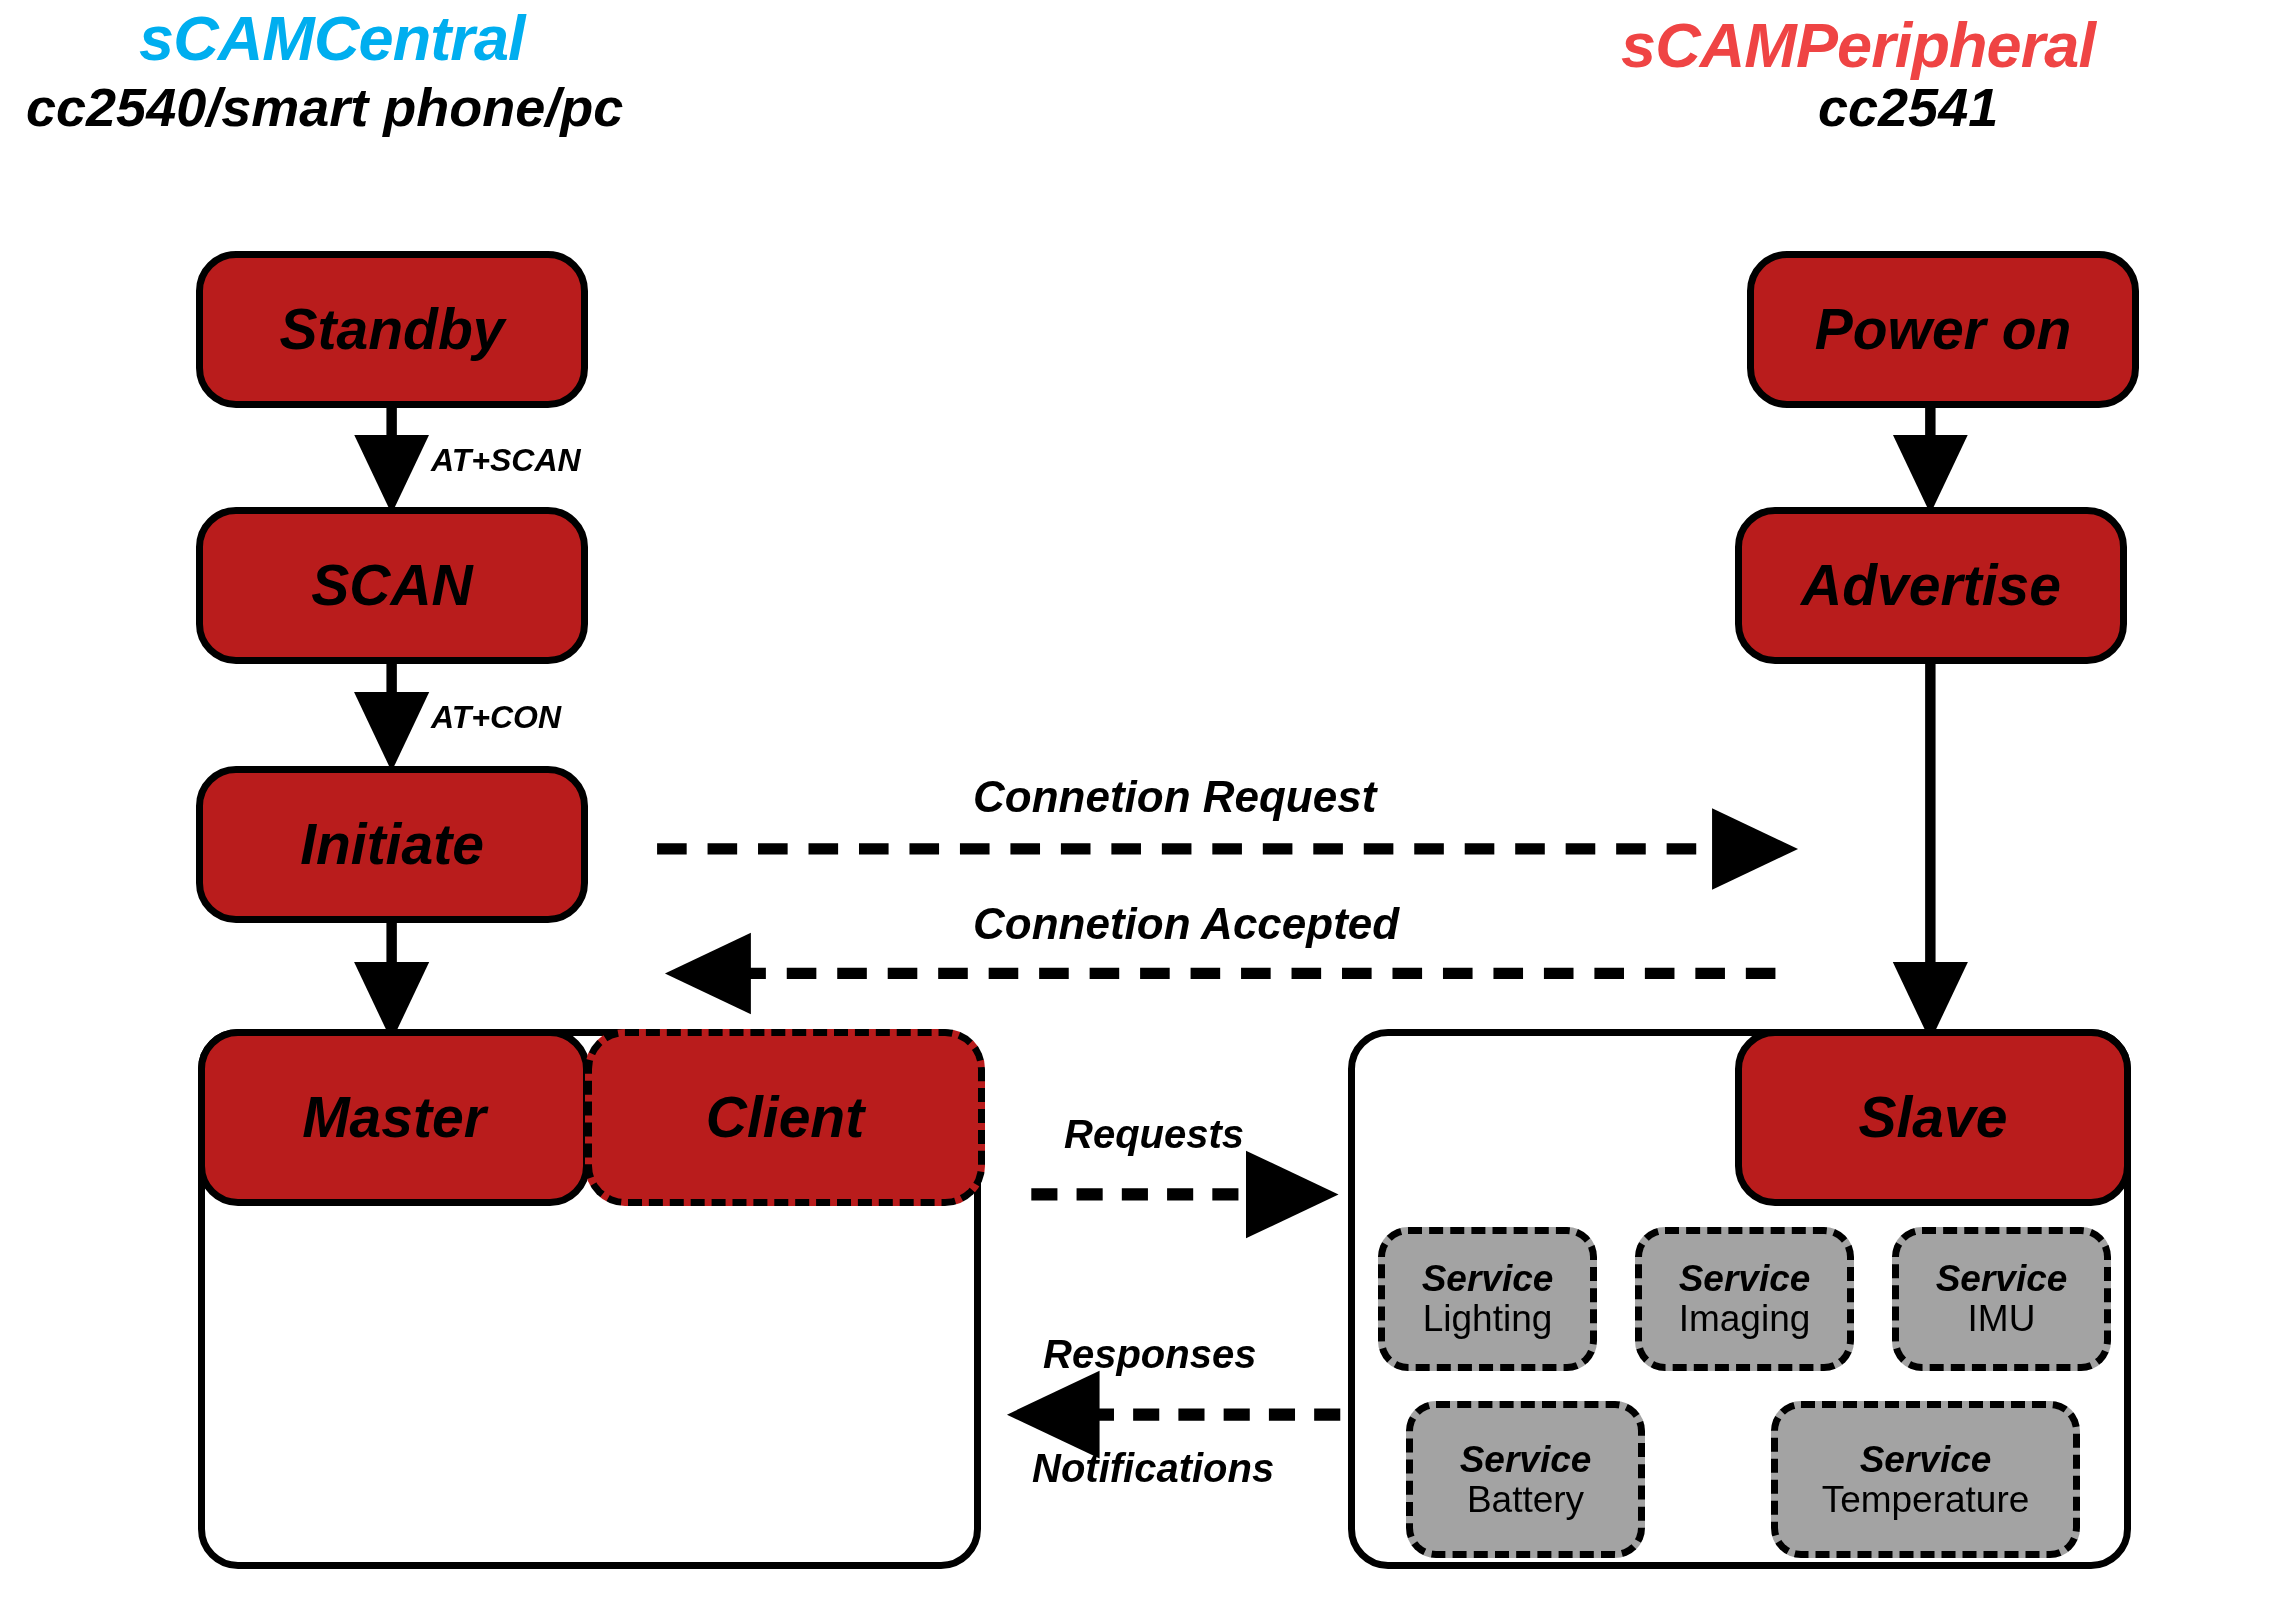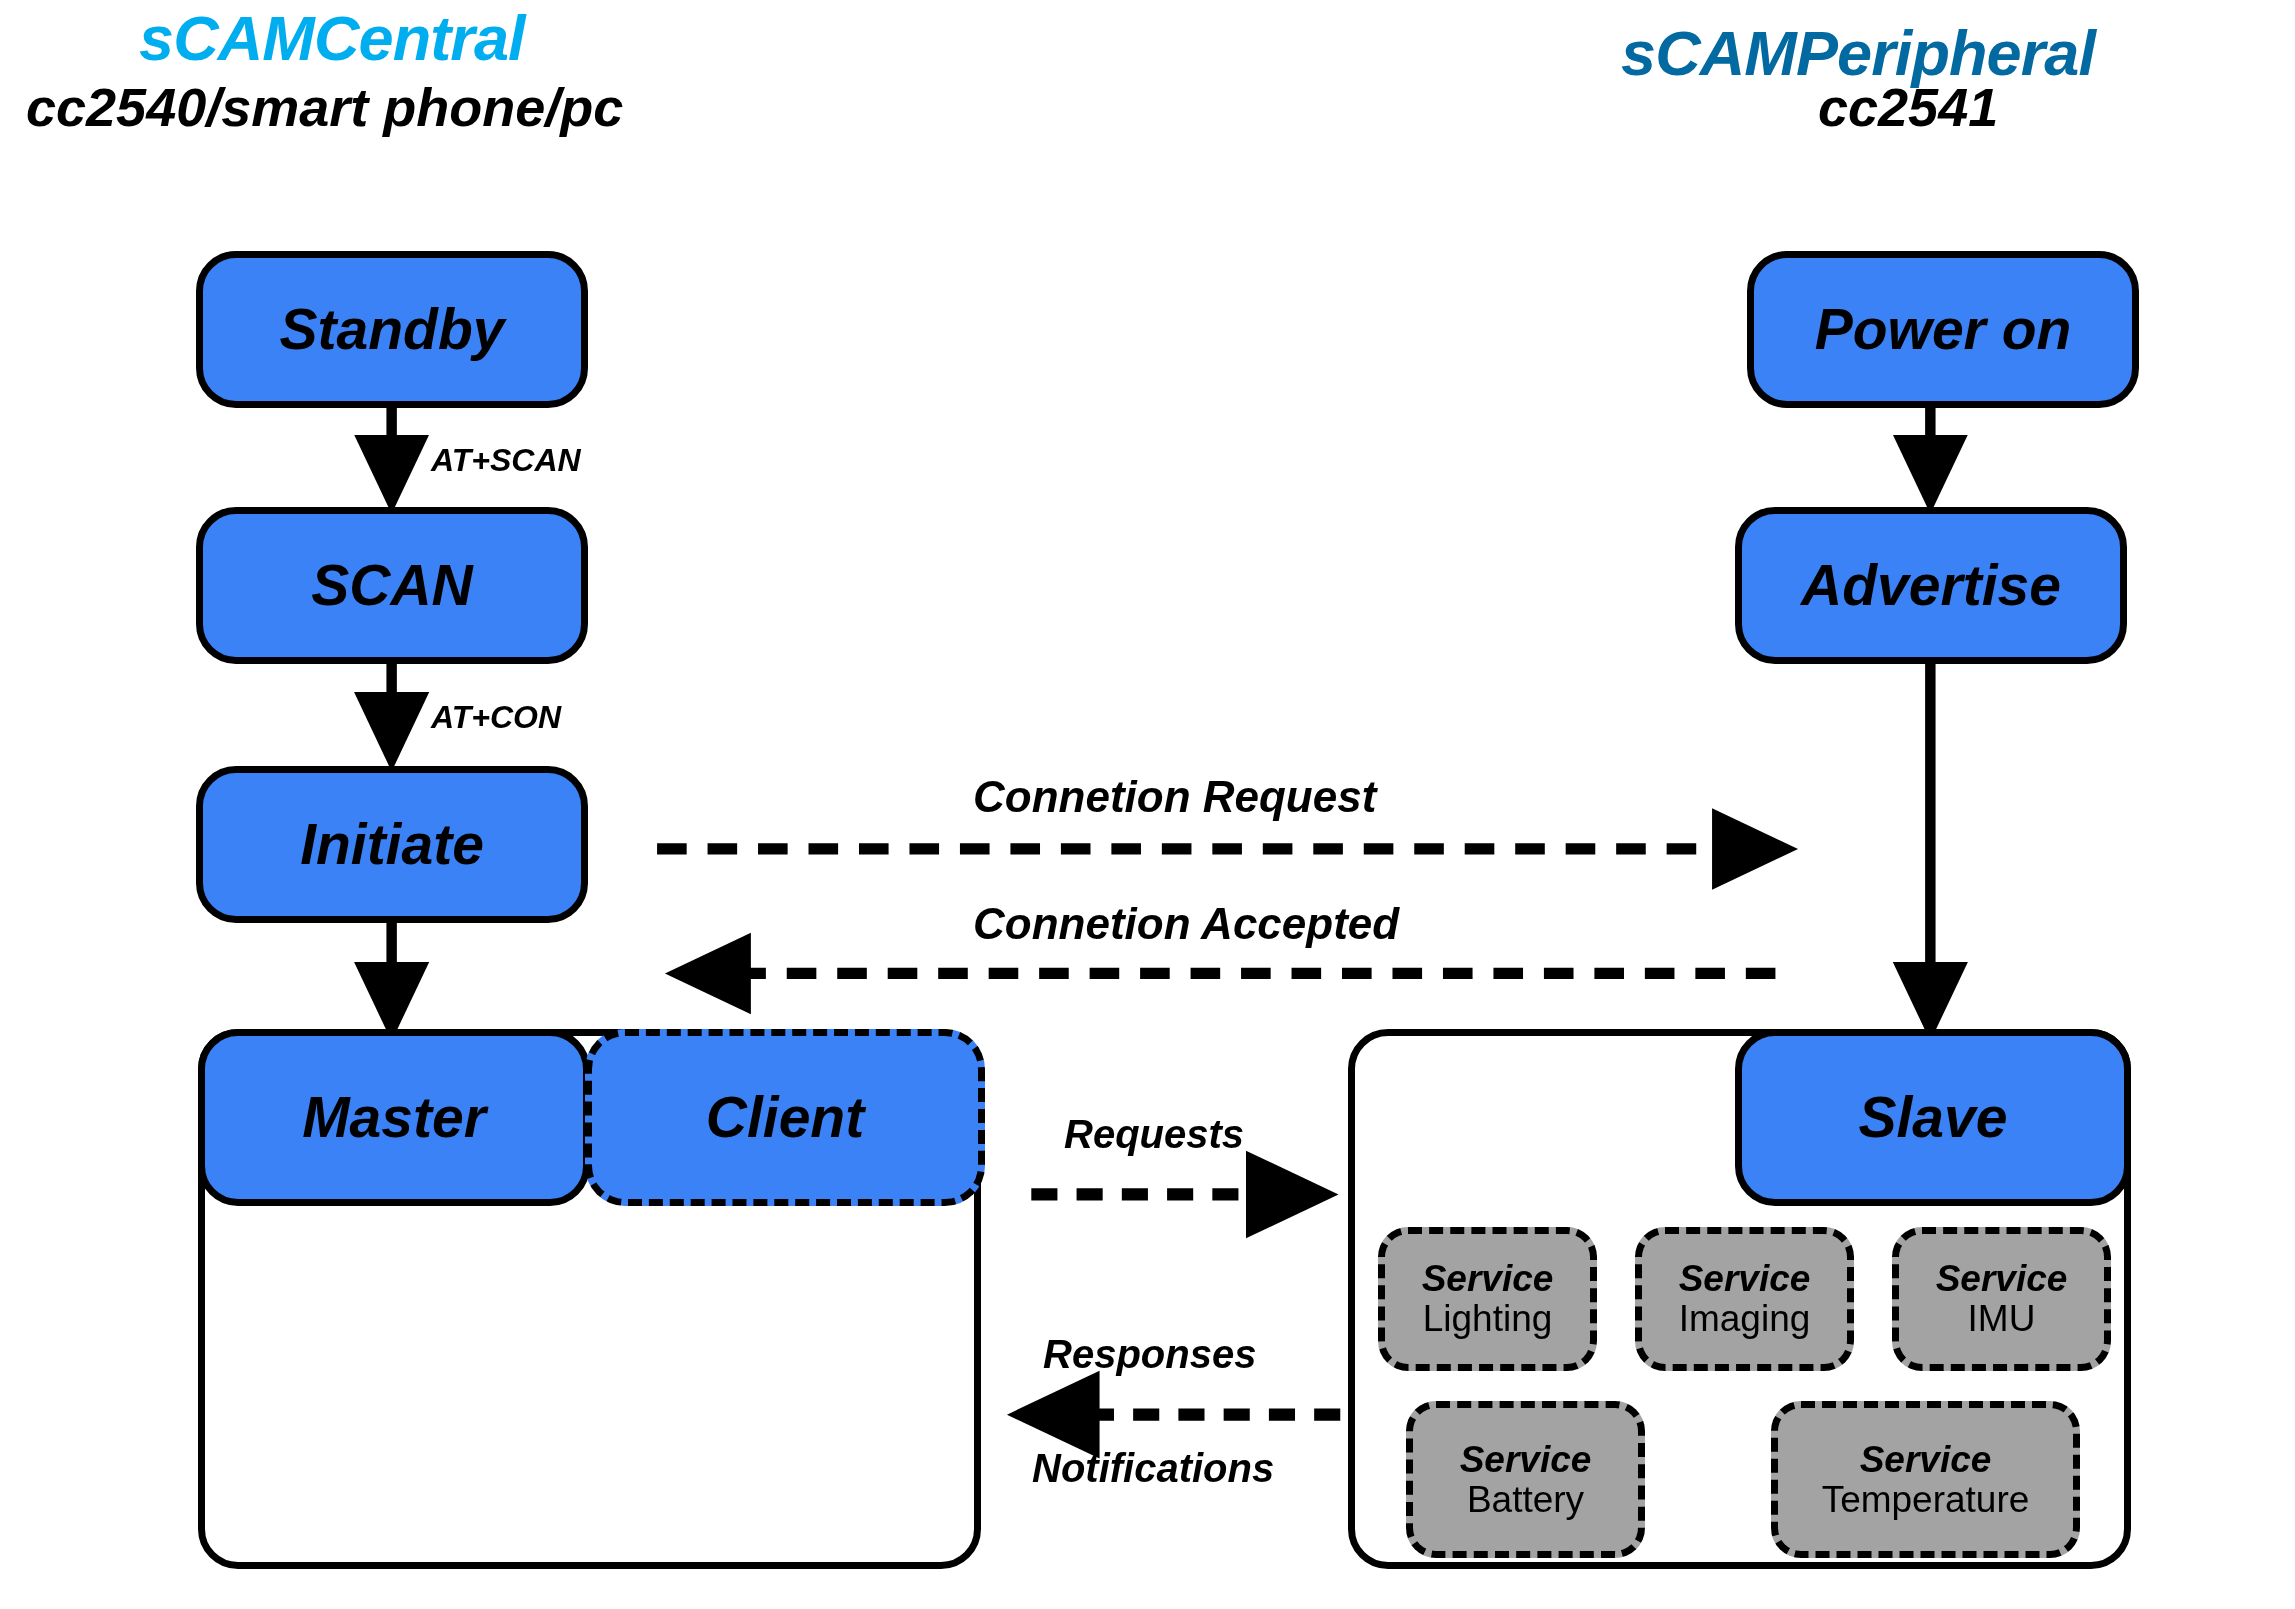--- a/index.html
+++ b/index.html
@@ -34,21 +34,21 @@
     color: #000000;
     white-space: nowrap;
     line-height: 1;
   }
 
   
   .state-box {
     box-sizing: border-box;
     border: 7.8px solid #000000;
     border-radius: 40px;
-    background: #3b82f6;
+    background: #b91c1c;
     display: flex;
     align-items: center;
     justify-content: center;
   }
   .state-box.dashed {
     border-style: dashed;
     border-width: 7.8px;
   }
   .state-label {
     font-style: italic;
@@ -161,21 +161,21 @@
     </g>
 
     <g>
       <line x1="1540" y1="1625" x2="1185" y2="1625" stroke="#000000" stroke-width="14" stroke-dasharray="30 22" marker-end="url(#solidArrowL)"></line>
     </g>
   </svg>
 
   <div class="abs col-title" style="left:139px; top:7px; color:#00AEEF;">sCAMCentral</div>
   <div class="abs col-sub" style="left:26px; top:80px;">cc2540/smart phone/pc</div>
 
-  <div class="abs col-title" style="left:1621px; top:22px; color:#0369a1;">sCAMPeripheral</div>
+  <div class="abs col-title" style="left:1621px; top:14px; color:#ef4444;">sCAMPeripheral</div>
   <div class="abs col-sub" style="left:1818px; top:80px;">cc2541</div>
 
   <div class="abs state-box" style="left:196px; top:251px; width:392px; height:157px;">
     <span class="state-label">Standby</span>
   </div>
 
   <div class="abs state-box" style="left:196px; top:507px; width:392px; height:157px;">
     <span class="state-label">SCAN</span>
   </div>
 

